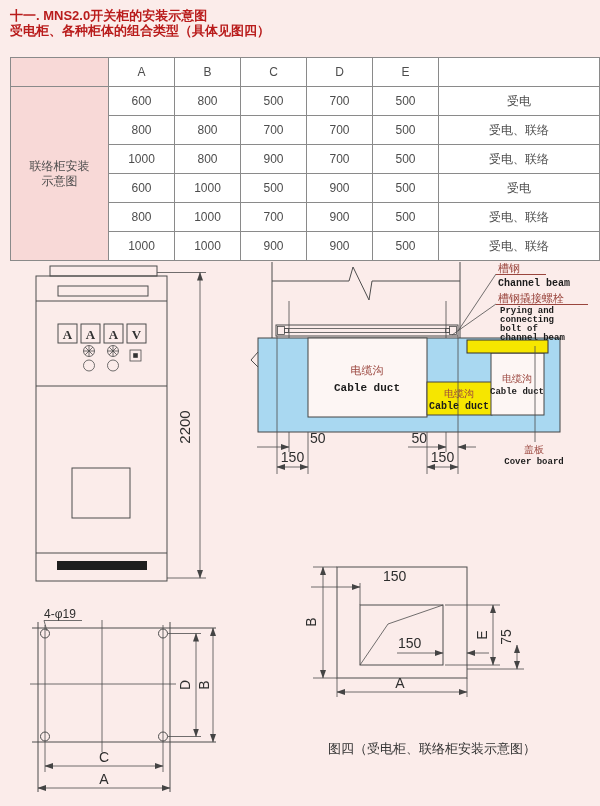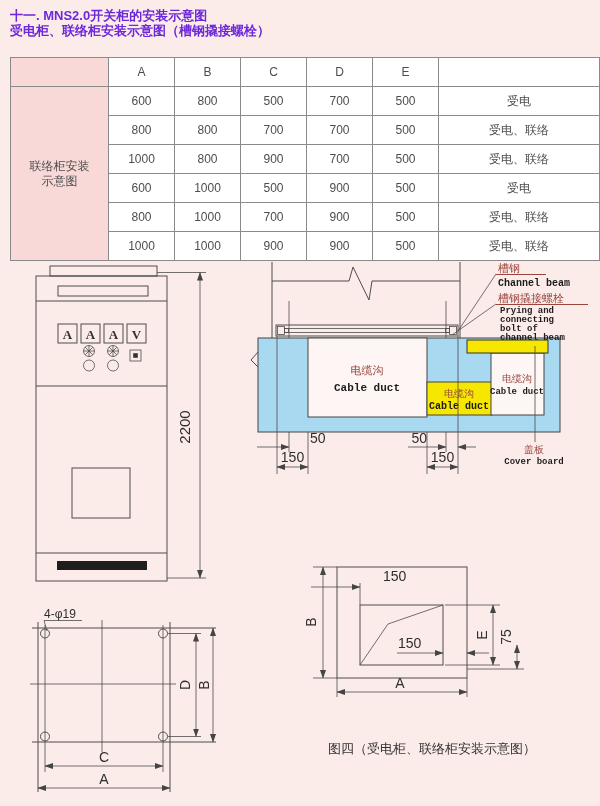--- a/index.html
+++ b/index.html
@@ -1,18 +1,18 @@
 <!DOCTYPE html>
 <html><head>
 <meta charset="utf-8">
 <style>
   html,body{margin:0;padding:0;}
   body{background:#fbecea;font-family:"Liberation Sans",sans-serif;}
   .page{position:relative;width:600px;height:806px;background:#fbecea;overflow:hidden;}
-  .title{position:absolute;left:10px;top:8px;color:#6d28d9;font-size:13px;font-weight:bold;line-height:15px;}
+  .title{position:absolute;left:10px;top:8px;color:#b91c1c;font-size:13px;font-weight:bold;line-height:15px;}
   table.spec{position:absolute;left:10px;top:57px;border-collapse:collapse;table-layout:fixed;background:#ffffff;}
   table.spec td,table.spec th{border:1px solid #8a8a8a;height:28px;text-align:center;vertical-align:middle;
       font-size:12px;font-weight:normal;color:#4d4d4d;padding:0;}
   .c0{width:97px}.cn5{width:65px}.c6{width:160px}
   .pink{background:#f8d9d7;}
   .rowhead div{width:70px;margin:0 auto;line-height:15px;}
   svg text{font-family:"Liberation Sans",sans-serif;fill:#333;}
   .ln{stroke:#4d4d4d;stroke-width:1;fill:none;}
   .lnT{stroke:#4d4d4d;stroke-width:0.8;fill:none;}
   .lnR{stroke:#9a453d;stroke-width:1;fill:none;}
@@ -21,21 +21,21 @@
   .tSerif{font-family:"Liberation Serif",serif;font-weight:bold;fill:#333;}
   .tDim{fill:#2e2e2e;}
 </style>
 </head>
 <body>
 
 <div class="page">
 
   <div class="title">
     <div>十一. MNS2.0开关柜的安装示意图</div>
-    <div>受电柜、联络柜安装示意图（槽钢撬接螺栓）</div>
+    <div>受电柜、各种柜体的组合类型（具体见图四）</div>
   </div>
 
   <table class="spec">
     <tbody>
         <tr>
       <th class="c0 pink"></th>
       <th class="cn5">A</th>
       <th class="cn5">B</th>
       <th class="cn5">C</th>
       <th class="cn5">D</th>

